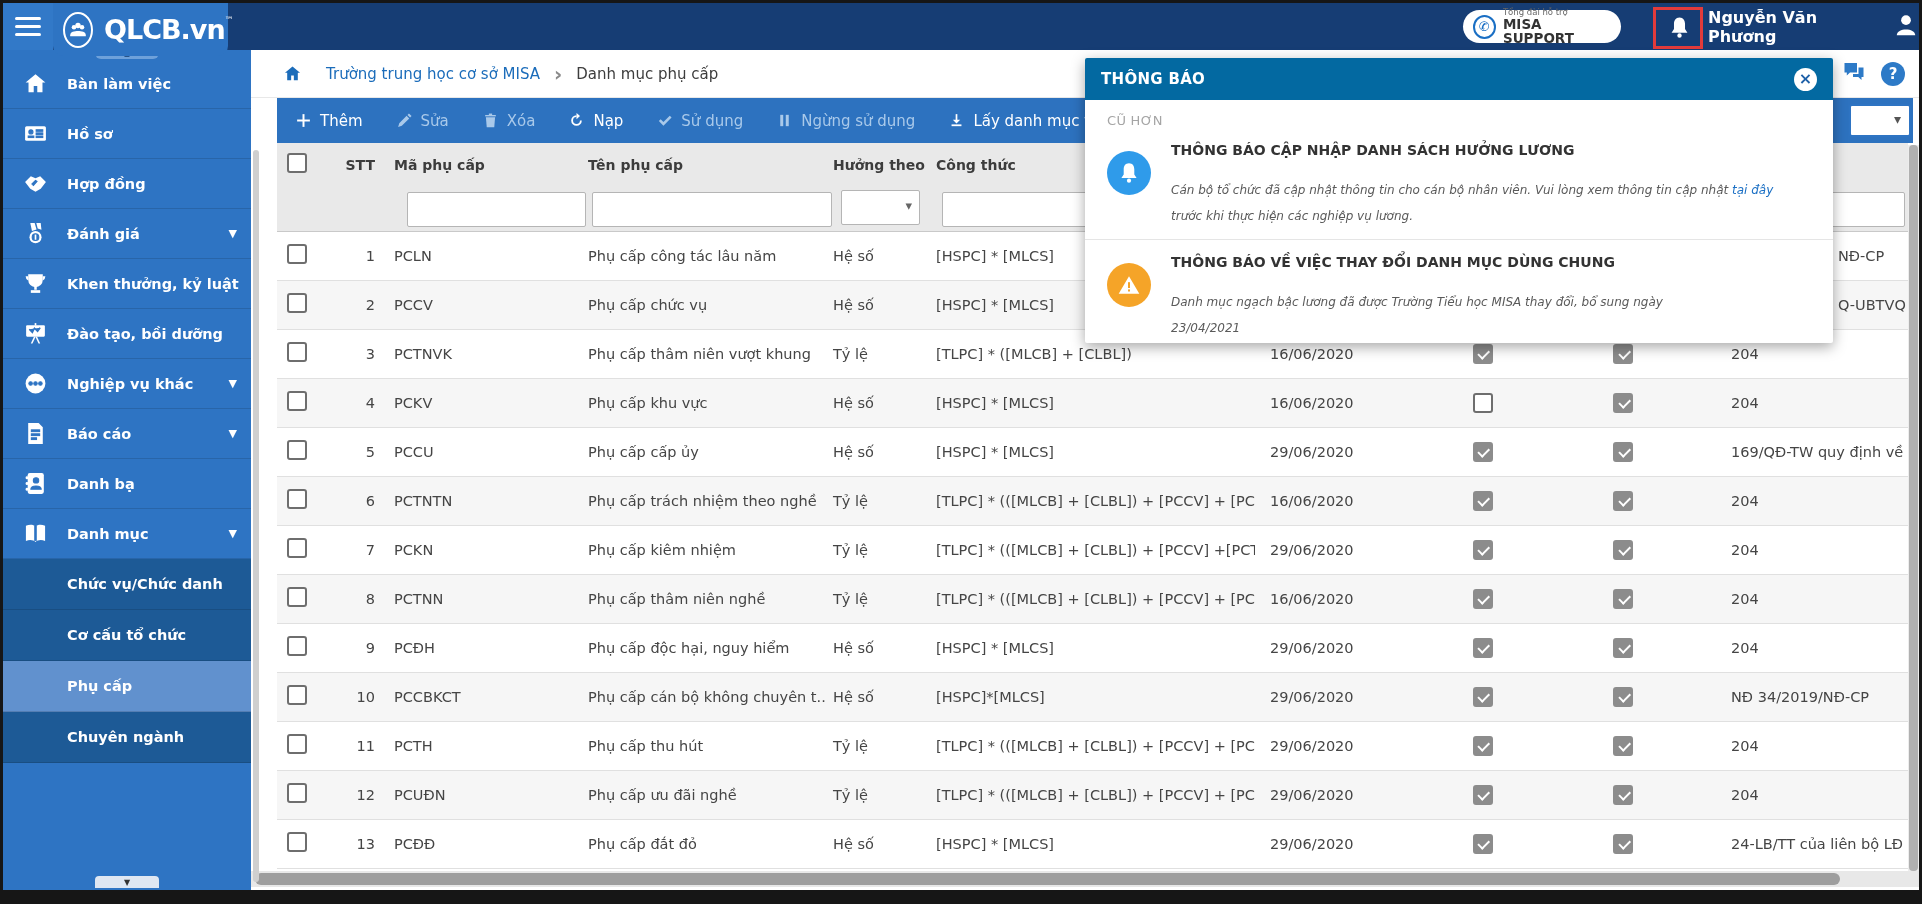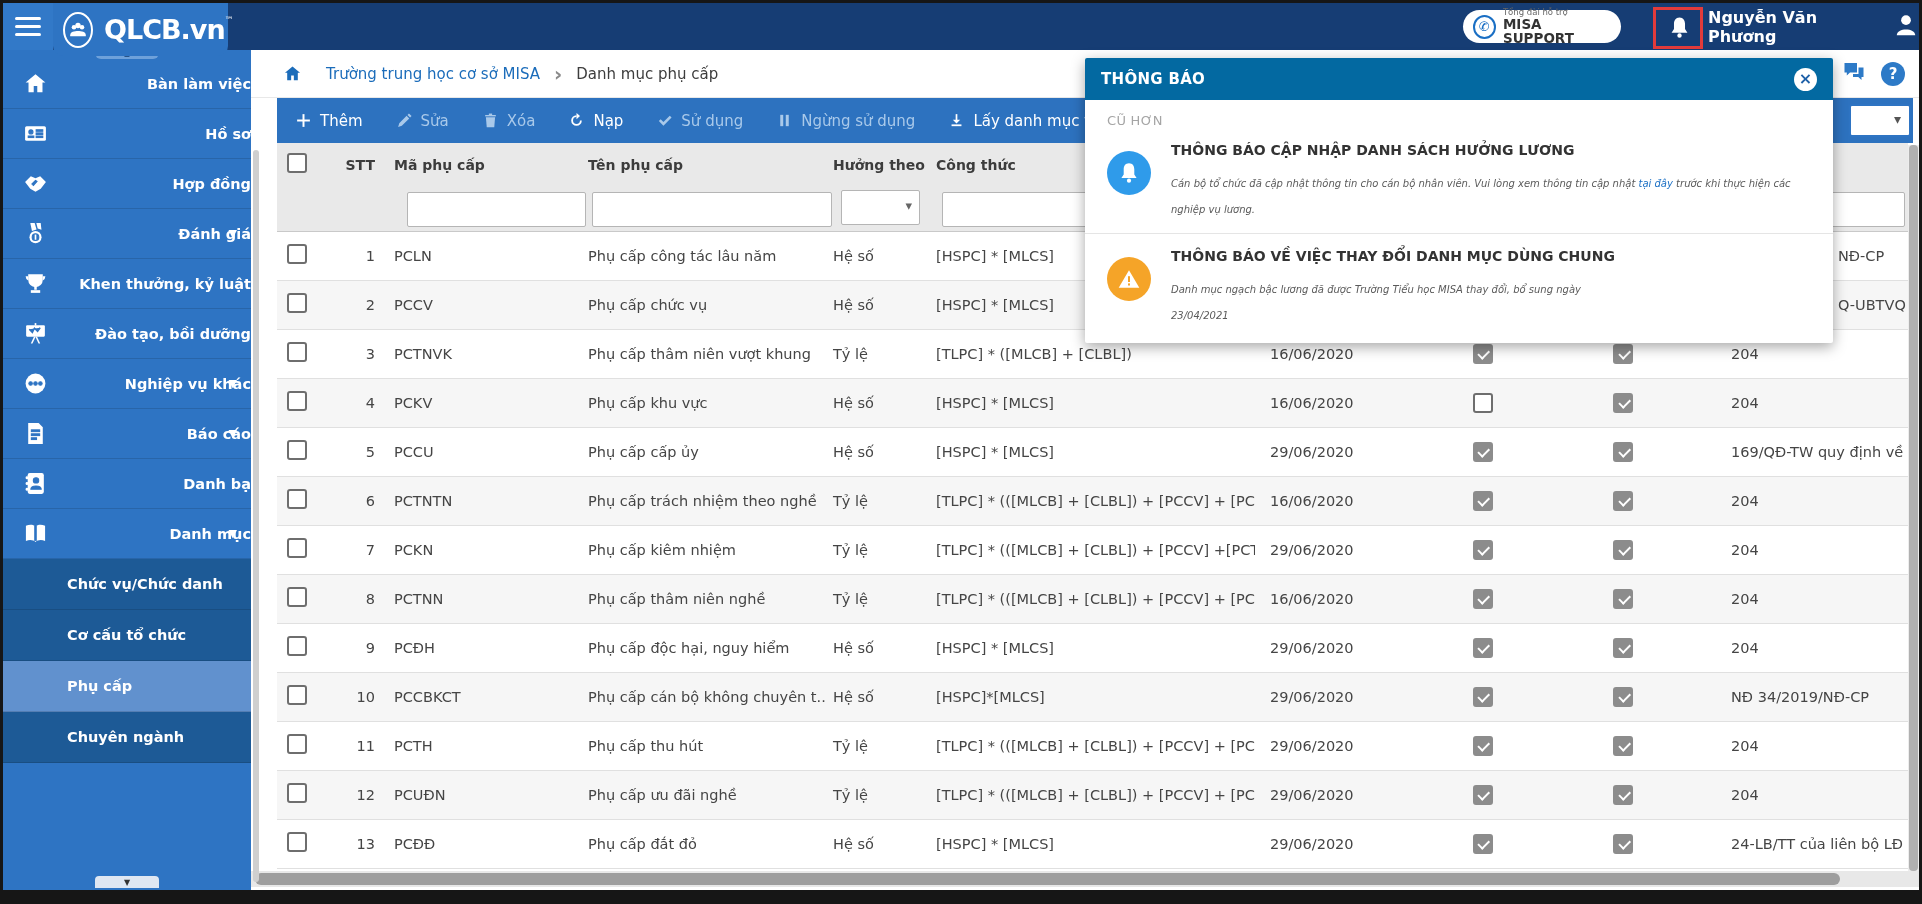--- a/index.html
+++ b/index.html
@@ -30,21 +30,21 @@
   .bell-wrap svg{width:25px;height:25px;fill:#fff;}
   .red-box{position:absolute;left:1650px;top:4px;width:50px;height:42px;border:3px solid #e23b3b;z-index:60;pointer-events:none;}
   .user{position:absolute;left:1705px;top:0;height:47px;display:flex;align-items:center;gap:10px;cursor:pointer;font-weight:bold;}
   .user span{color:#fff;font-size:16px;}
   .user svg{width:26px;height:26px;fill:#fff;}
 
   
   .sidebar{position:absolute;left:3px;top:50px;width:248px;height:840px;background:#2e74c3;z-index:10;}
   .scroll-tab{height:9px;display:flex;align-items:center;justify-content:center;}
   .scroll-tab .tab{width:64px;height:9px;background:#6ea1da;border-radius:0 0 6px 6px;display:flex;align-items:center;justify-content:center;color:#123b6e;font-size:7px;line-height:1;cursor:pointer;}
-  .sb-item{height:50px;display:flex;align-items:center;border-bottom:1px solid rgba(0,0,0,0.13);cursor:pointer;position:relative;justify-content:space-between;}
+  .sb-item{height:50px;display:flex;align-items:center;border-bottom:1px solid rgba(0,0,0,0.13);cursor:pointer;position:relative;}
   .sb-icon{width:64px;display:flex;justify-content:center;}
   .sb-icon svg{width:25px;height:25px;fill:#fff;}
   .sb-label{color:#fff;font-size:14.5px;font-weight:700;white-space:nowrap;overflow:hidden;}
   .sb-chev{position:absolute;right:14px;color:#fff;font-size:11px;}
   .sb-sub .sb-item{background:#1d5a96;padding-left:64px;height:51px;}
   .sb-sub .sb-item.active{background:#6191ce;}
   .scroll-bottom{position:absolute;bottom:0;left:0;width:100%;height:14px;display:flex;justify-content:center;}
   .scroll-bottom .tab{width:64px;height:12px;background:#dfe7f2;border-radius:4px 4px 0 0;display:flex;align-items:center;justify-content:center;color:#333;font-size:8px;cursor:pointer;}
   .sb-scrollbar{position:absolute;left:253px;top:150px;width:6px;height:732px;background:#cfcfcf;border-radius:3px;z-index:11;}
 
@@ -105,21 +105,21 @@
   .popup{position:absolute;left:1085px;top:58px;width:748px;height:285px;background:#fff;z-index:50;box-shadow:0 4px 14px rgba(0,0,0,0.35);border-radius:2px;display:flex;flex-direction:column;}
   .popup-head{height:42px;background:#0369a1;display:flex;align-items:center;padding:0 16px;flex:none;border-radius:2px 2px 0 0;}
   .popup-title{color:#fff;font-size:15px;font-weight:700;letter-spacing:.3px;flex:1;}
   .popup-close{width:23px;height:23px;border-radius:50%;background:#fff;color:#1e60a8;font-size:16px;font-weight:bold;display:flex;align-items:center;justify-content:center;cursor:pointer;line-height:1;}
   .popup-section{color:#a5a5a5;font-size:13px;margin:13px 0 2px 22px;letter-spacing:.3px;}
   .notif{display:flex;padding:9px 22px 0 22px;}
   .notif-ic{width:44px;height:44px;border-radius:50%;flex:none;display:flex;align-items:center;justify-content:center;margin-top:12px;}
   .notif-ic svg{width:24px;height:24px;}
   .notif-body{margin-left:20px;width:620px;}
   .notif-title{font-size:14px;font-weight:700;color:#333;line-height:22px;}
-  .notif-text{font-size:10px;font-style:italic;color:#5a5a5a;line-height:26px;margin-top:10px;}
+  .notif-text{font-size:12px;font-style:italic;color:#5a5a5a;line-height:26px;margin-top:16px;}
   .notif-text a{color:#1a6fc4;text-decoration:none;font-style:italic;cursor:pointer;}
   .notif-date{display:block;}
   .notif-divider{height:1px;background:#e5e5e5;margin:10px 0 2px 0;}
 </style>
 <style>.sb-icon svg .cut{fill:#2e74c3;stroke:#2e74c3;}</style></head>
 <body>
 
 <div class="frame">
 
   <div class="topbar">

